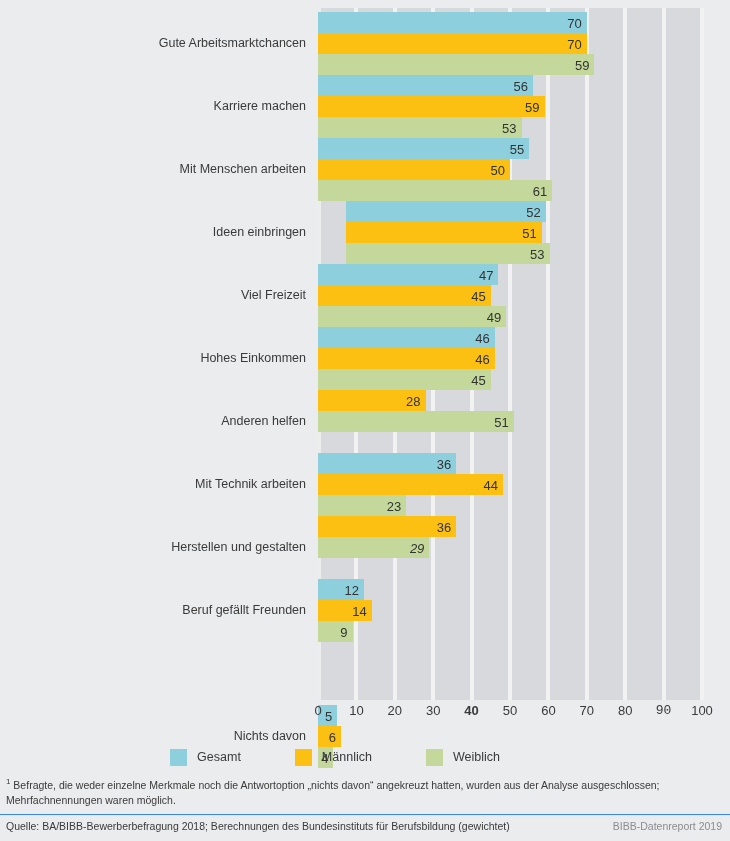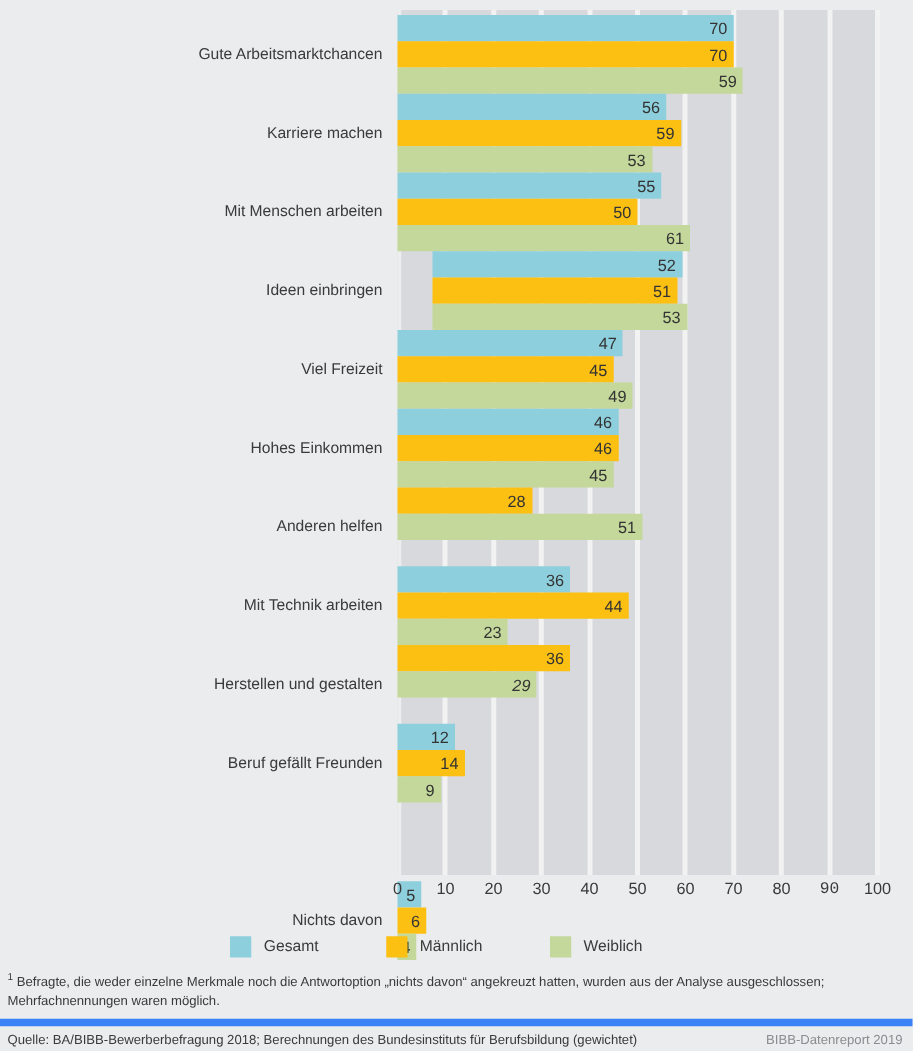--- a/index.html
+++ b/index.html
@@ -113,21 +113,20 @@
   #legend {
     position: absolute;
     left: 0;
     top: 744px;
     width: 670px;
     height: 26px;
     display: flex;
     justify-content: center;
     align-items: center;
     gap: 54px;
-    margin-left: 14px;
   }
   .legend-item {
     display: flex;
     align-items: center;
     gap: 10px;
   }
   .legend-swatch {
     width: 17px;
     height: 17px;
   }
@@ -152,21 +151,21 @@
     line-height: 1.45;
     color: #3a3a3a;
     padding: 0 8px 0 6px;
   }
   #footnote-text sup {
     font-size: 8px;
     vertical-align: super;
   }
   #source-bar {
     margin-top: 6px;
-    border-top: 6px solid #3b82f6;
+    border-top: 1px solid #3b82f6;
     padding: 5px 8px 0 6px;
     display: flex;
     justify-content: space-between;
     align-items: baseline;
   }
   #source-text {
     font-size: 10.5px;
     color: #3a3a3a;
   }
   #report-text {
@@ -383,21 +382,21 @@
       <div class="cat-label" style="left: 6px; top: 476.5px;">Mit Technik arbeiten</div>
       <div class="cat-label" style="left: 6px; top: 539.5px;">Herstellen und gestalten</div>
       <div class="cat-label" style="left: 6px; top: 602.5px;">Beruf gefällt Freunden</div>
       <div class="cat-label" style="left: 6px; top: 728.5px;">Nichts davon</div>
     </div>
   <div id="x-axis">
       <div class="tick-label" style="left: 0px;">0</div>
       <div class="tick-label" style="left: 38.4px;">10</div>
       <div class="tick-label" style="left: 76.8px;">20</div>
       <div class="tick-label" style="left: 115.2px;">30</div>
-      <div class="tick-label" style="left: 153.6px;">40</div>
+      <div class="tick-label" style="left: 153.6px; font-weight: bold;">40</div>
       <div class="tick-label" style="left: 192px;">50</div>
       <div class="tick-label" style="left: 230.4px;">60</div>
       <div class="tick-label" style="left: 268.8px;">70</div>
       <div class="tick-label" style="left: 307.2px;">80</div>
       <div class="tick-label" style="left: 345.6px; font-family: Liberation Mono, monospace;">90</div>
       <div class="tick-label" style="left: 384px;">100</div>
     </div>
 </div>
 
 <div id="legend">

